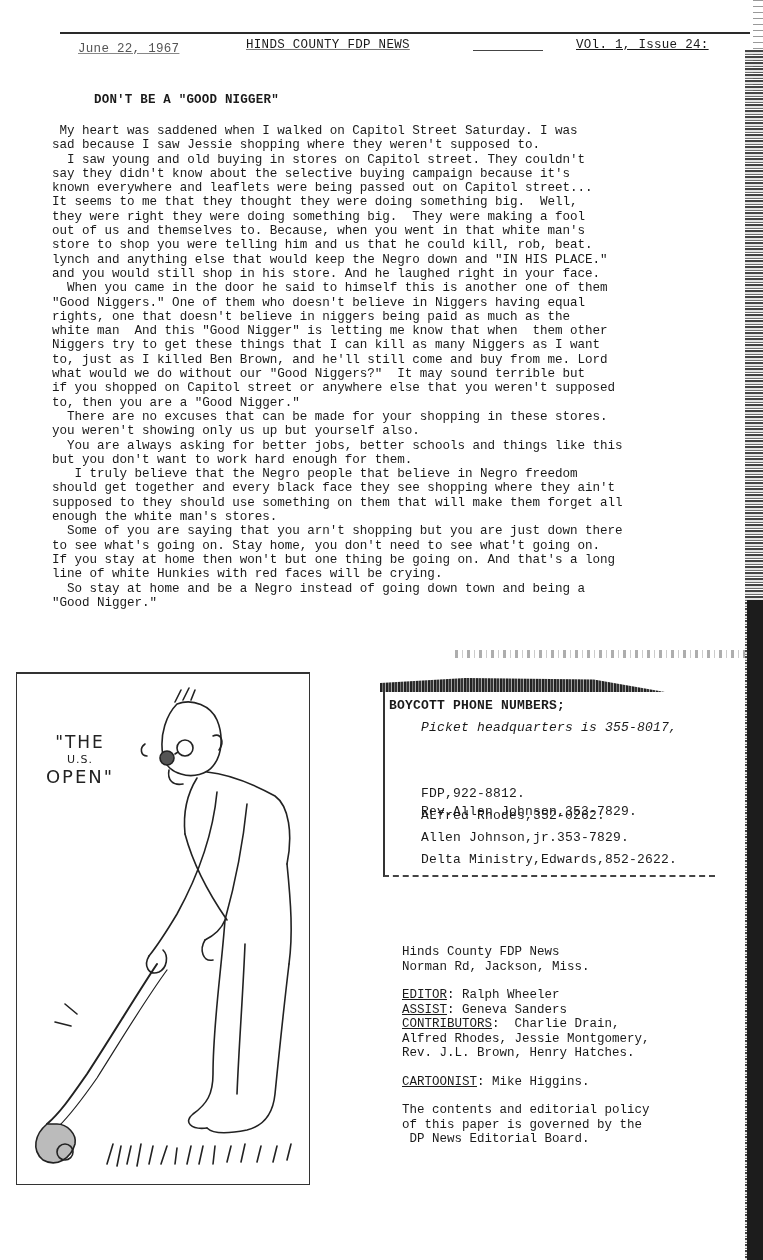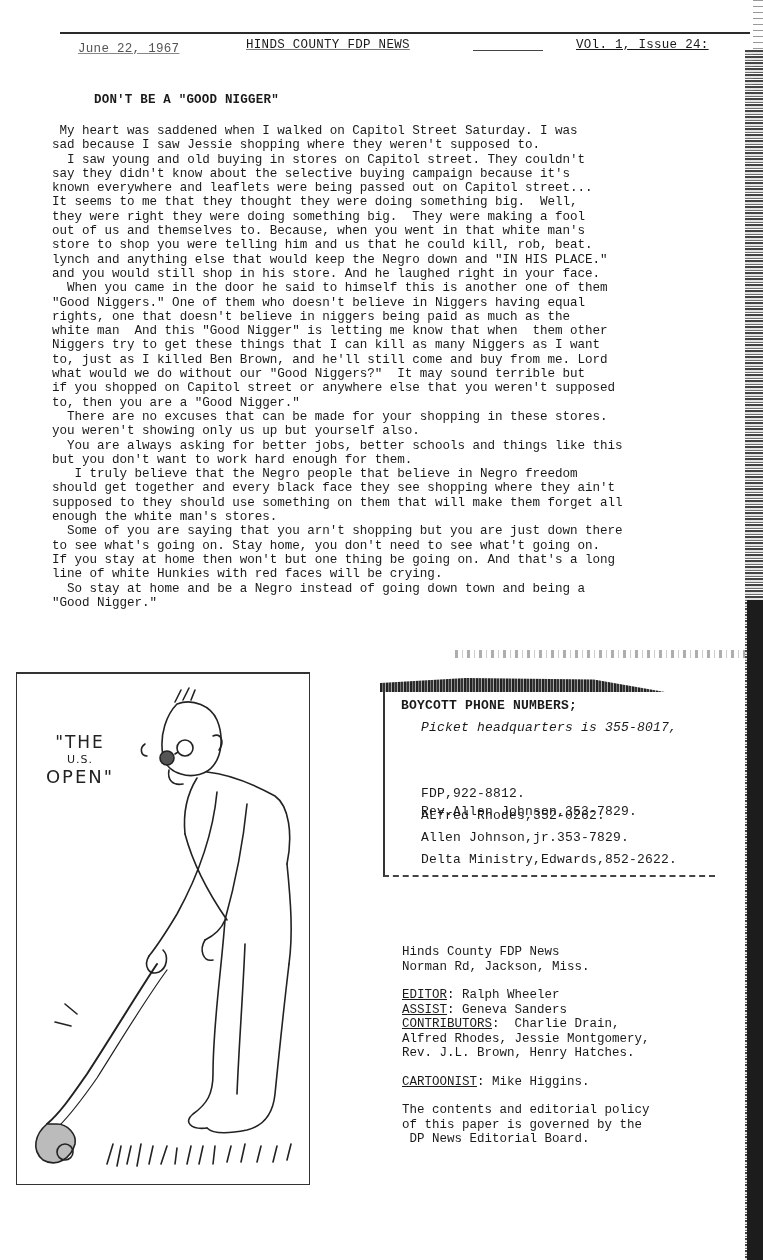--- a/index.html
+++ b/index.html
@@ -160,21 +160,21 @@
       <div class="c1">"THE</div>
       <div class="c2">U.S.</div>
       <div class="c3">OPEN"</div>
     </div>
   </div>
 
   <div class="scribble"></div>
   <div class="dark-band"></div>
 
   <div class="boycott">
-    <span class="row head" style="left:16px; top:6px;">BOYCOTT PHONE NUMBERS;</span>
+    <span class="row head" style="left:4px; top:6px;">BOYCOTT PHONE NUMBERS;</span>
     <span class="row" style="left:4px; top:28px;font-style:italic;">    Picket headquarters is 355-8017,</span>
     <span class="row" style="left:4px; top:72px;margin-top:40px;">    Rev.Allen Johnson,353-7829.</span>
     <span class="row" style="left:4px; top:94px;">    FDP,922-8812.</span>
     <span class="row" style="left:4px; top:116px;">    ALfred Rhodes,352-0262.</span>
     <span class="row" style="left:4px; top:138px;">    Allen Johnson,jr.353-7829.</span>
     <span class="row" style="left:4px; top:160px;">    Delta Ministry,Edwards,852-2622.</span>
   </div>
 
   <div class="info">
     <span class="line">Hinds County FDP News</span>

